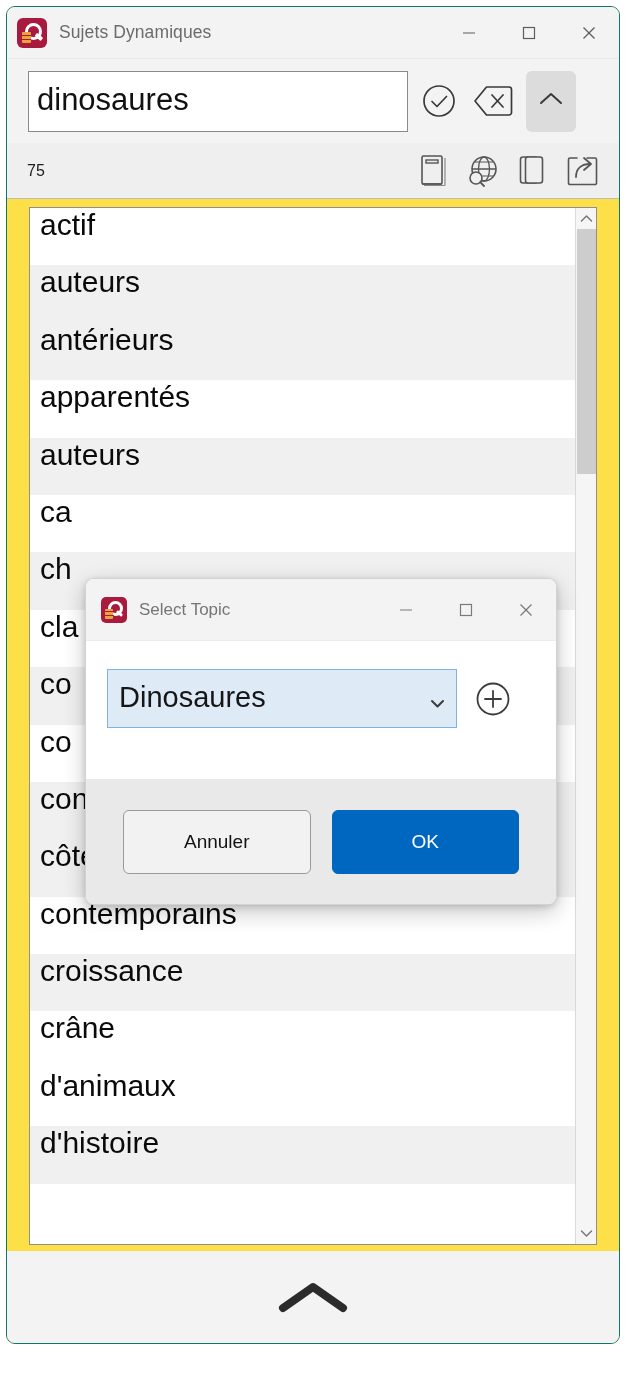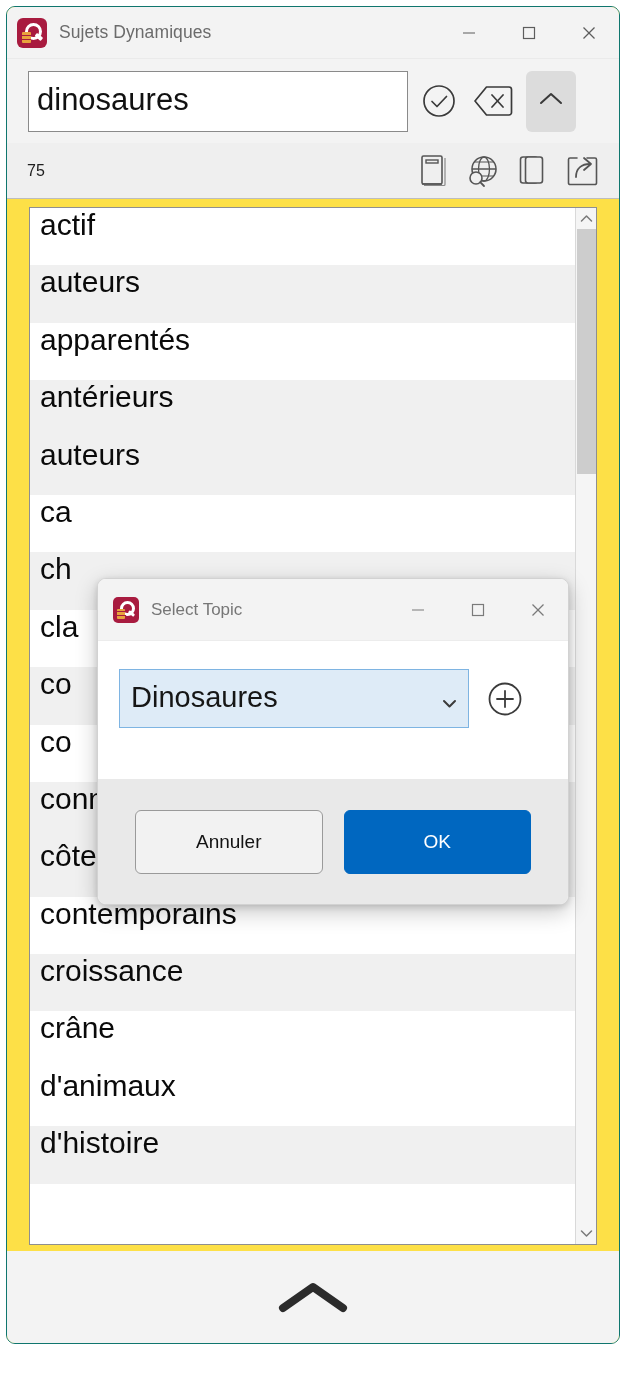--- a/index.html
+++ b/index.html
@@ -203,21 +203,21 @@
     left: 0; right: 0; bottom: 0;
     height: 92px;
     display: flex; align-items: center; justify-content: center;
     background: #f3f3f3;
   }
   #bottom-chevron svg { display: block; }
 
   
   #dialog {
     position: absolute;
-    left: 90px; top: 571px;
+    left: 78px; top: 571px;
     width: 472px; height: 327px;
     background: #ffffff;
     border: 1px solid #d2d2d2;
     border-radius: 9px;
     box-shadow: 0 7px 22px rgba(0,0,0,.22), 0 2px 6px rgba(0,0,0,.14);
     overflow: hidden;
   }
   #dlg-titlebar {
     position: relative;
     height: 62px;
@@ -418,25 +418,25 @@
   </div>
 
   <div id="list-frame">
     <div id="list-scrollport">
         <div class="list-row">
           <span>actif</span>
         </div>
         <div class="list-row alt">
           <span>auteurs</span>
         </div>
+        <div class="list-row alt">
+          <span>antérieurs</span>
+        </div>
         <div class="list-row">
           <span>apparentés</span>
-        </div>
-        <div class="list-row alt">
-          <span>antérieurs</span>
         </div>
         <div class="list-row alt">
           <span>auteurs</span>
         </div>
         <div class="list-row">
           <span>ca</span>
         </div>
         <div class="list-row alt">
           <span>ch</span>
         </div>

